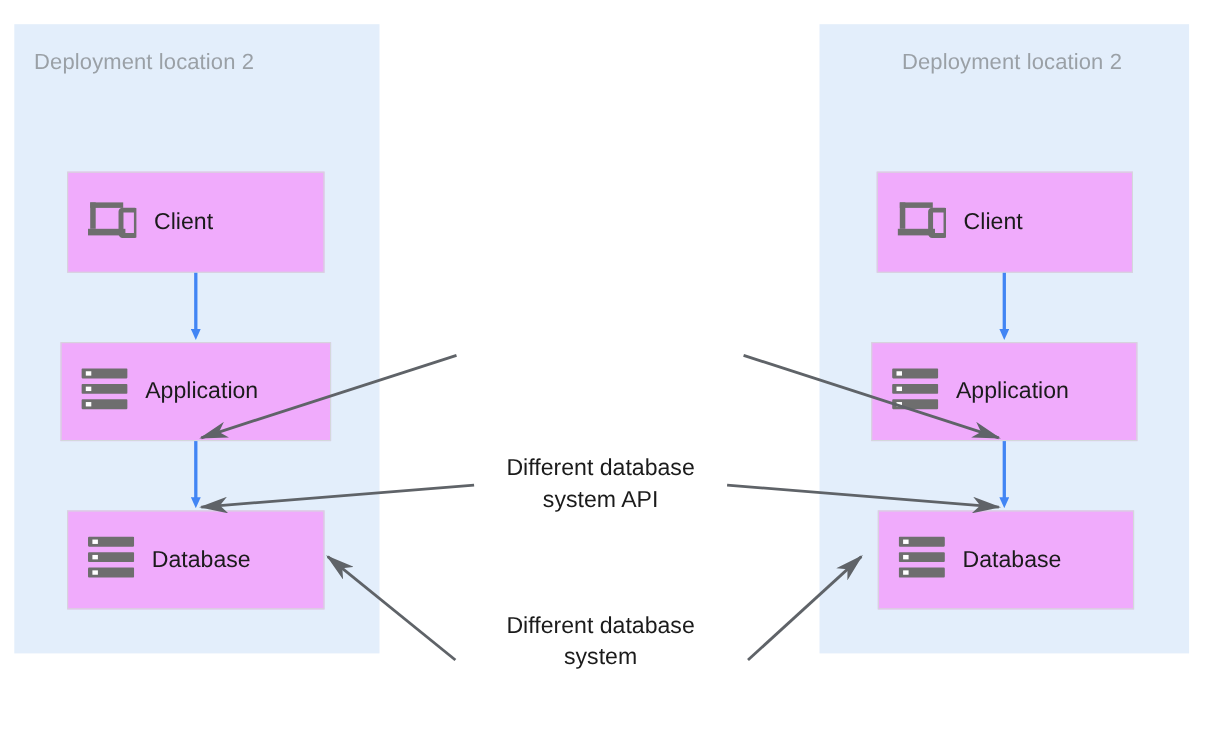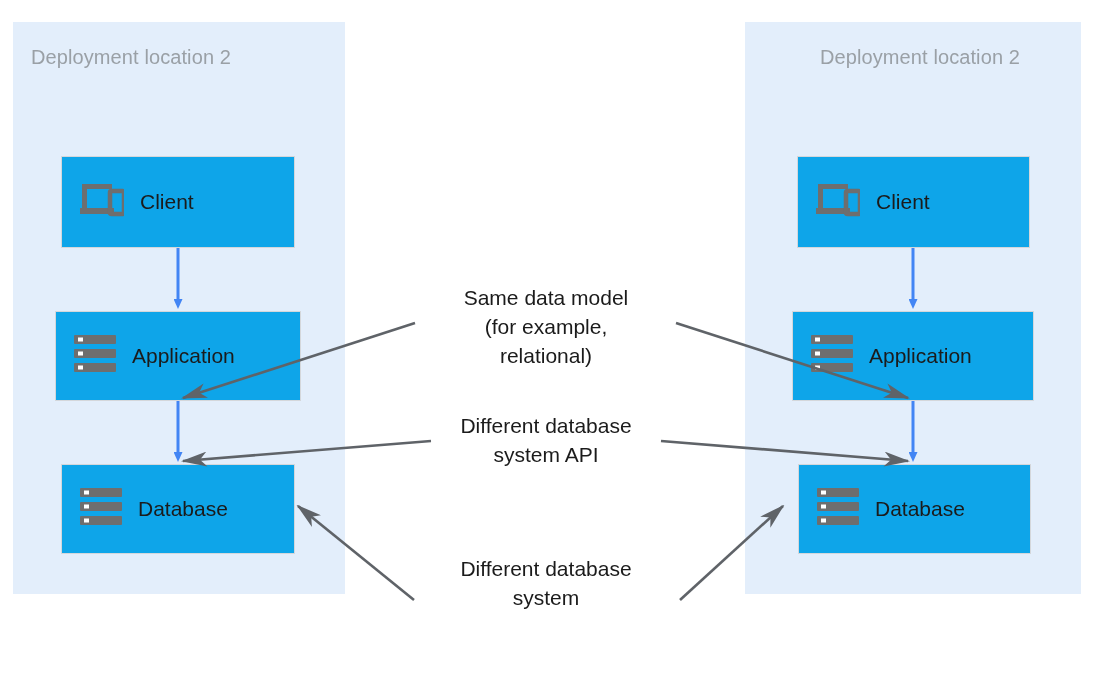--- a/index.html
+++ b/index.html
@@ -26,21 +26,21 @@
   .zone-title {
     position: absolute;
     color: #9aa0a6;
     font-size: 20px;
     line-height: 24px;
     letter-spacing: 0.1px;
     white-space: nowrap;
   }
   .node {
     position: absolute;
-    background: #0ea5e9;
+    background: #f0abfc;
     border: 1px solid #d4d7db;
     box-sizing: border-box;
     display: flex;
     align-items: center;
     justify-content: flex-start;
   }
   .node .glyph {
     flex: 0 0 auto;
     display: block;
     margin-left: 18px;
@@ -219,23 +219,20 @@
     </g>
 
     <g>
       <line x1="414" y1="600" x2="298" y2="506" stroke="#5f6368" stroke-width="2.6" marker-end="url(#gray-head)"></line>
     </g>
     <g>
       <line x1="680" y1="600" x2="783" y2="506" stroke="#5f6368" stroke-width="2.6" marker-end="url(#gray-head)"></line>
     </g>
   </svg>
 
-  <div class="annot" style="left:433px; top:283px; width:226px;">Same data model
-(for example,
-relational)</div>
 
   <div class="annot" style="left:433px; top:411px; width:226px;">Different database
 system API</div>
 
   <div class="annot" style="left:433px; top:554px; width:226px;">Different database
 system</div>
 
 </div>
 
 </body></html>

